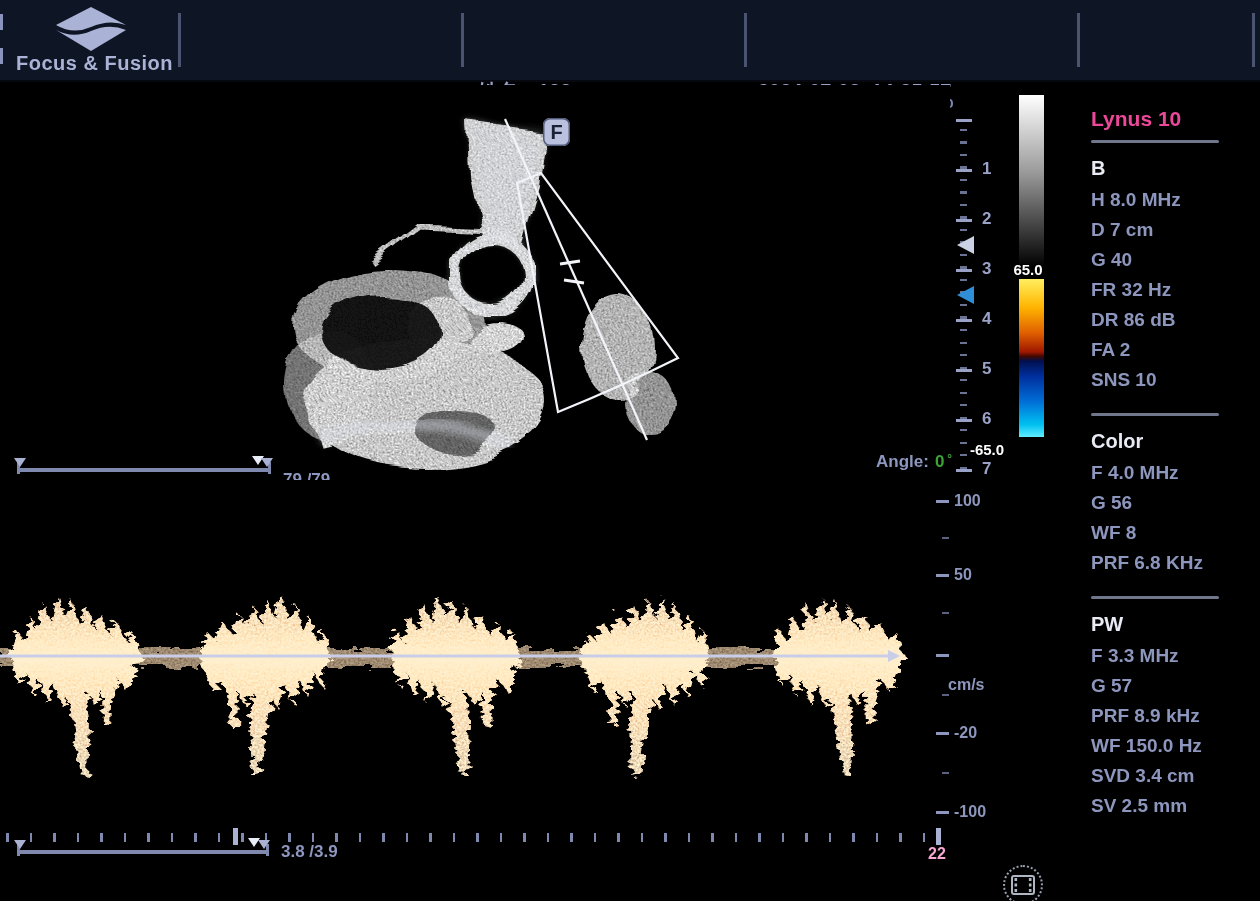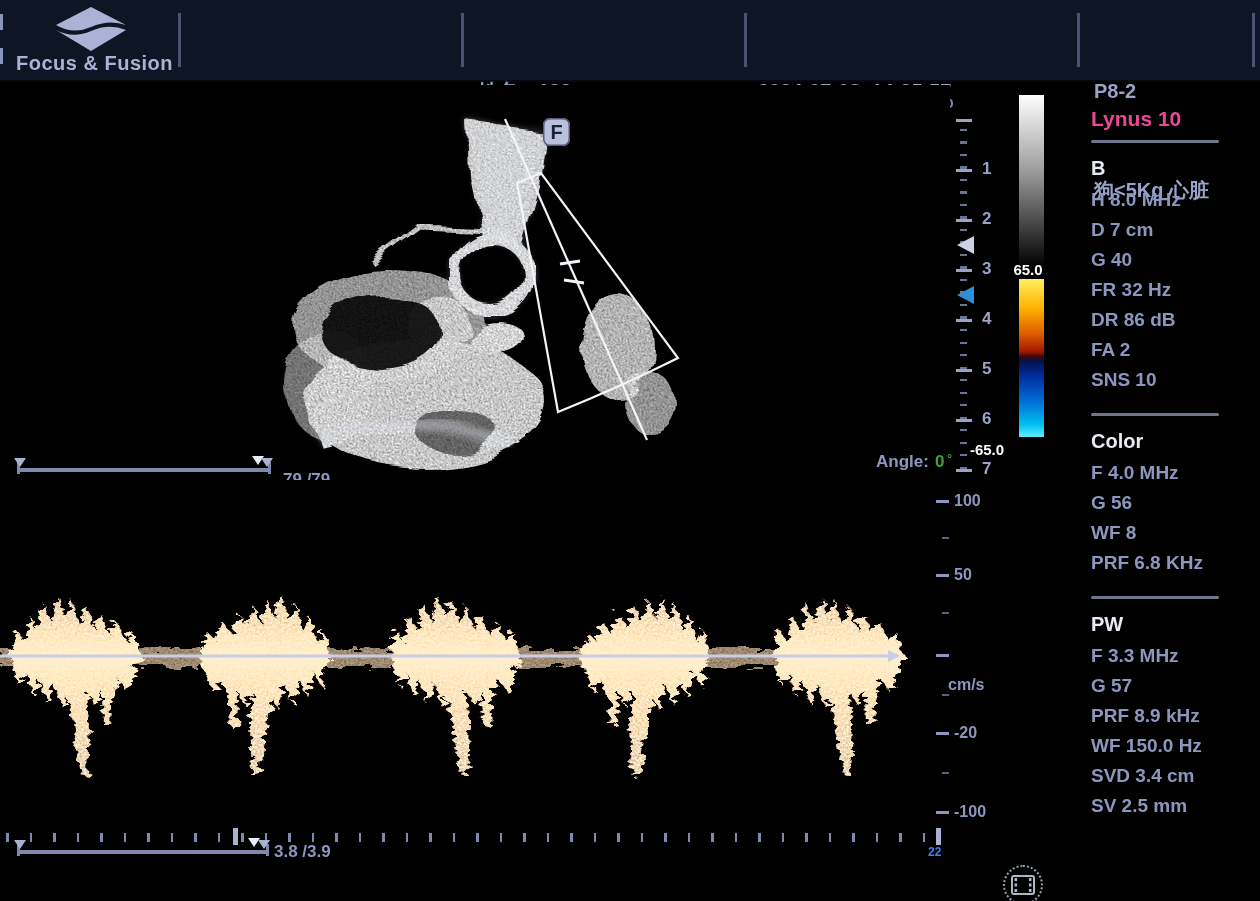--- a/index.html
+++ b/index.html
@@ -38,21 +38,21 @@
      #ffef60 0%,#ffb400 18%,#e06000 34%,#a01800 46%,#400800 49%,#001050 52%,#0030a0 62%,#0070d8 78%,#00c0f0 92%,#60ecff 100%);}
   .bar-label{position:absolute;color:#fff;font-size:15px;font-weight:700;text-align:center;}
   
   .vtick{position:absolute;background:#8d96bd;}
   .vtick.minor{background:#5b6280;}
   .vlabel{position:absolute;left:954px;color:#8d96bd;font-size:16px;font-weight:700;}
   
   #time-ruler{left:6px;top:833px;width:920px;height:9px;
     background:repeating-linear-gradient(to right,#7f88ad 0 2.5px,transparent 2.5px 23.5px);}
   .time-bigtick{position:absolute;top:828px;width:5px;height:17px;background:#aab2d4;}
-  #time-label{left:928px;top:845px;color:#3b82f6;font-size:12px;font-weight:700;}
+  #time-label{left:928px;top:845px;color:#f9a8d4;font-size:16px;font-weight:700;}
   
   #right-panel{left:1091px;top:102px;width:130px;}
   #right-panel .model{color:#ec4899;font-size:21px;font-weight:700;line-height:34px;}
   #right-panel .rule{width:128px;height:3px;background:#70768c;margin:4px 0 8px 0;border-radius:2px;}
   #right-panel .sec-title{color:#e9ebf4;font-size:20px;font-weight:700;line-height:34px;}
   #right-panel .param{color:#8d96bd;font-size:19px;font-weight:700;line-height:30px;white-space:nowrap;}
   #right-panel .rule.mt{margin-top:18px;}
   
   #film-btn{left:1003px;top:865px;width:36px;height:36px;border:2px dotted #9aa0b0;border-radius:50%;
             display:flex;align-items:center;justify-content:center;background:transparent;}
@@ -83,24 +83,20 @@
     <div class="hdr-col" style="left:478px">
       <div><span>姓名：</span><span>123</span></div>
       <div><span>性别：</span></div>
     </div>
 
     <div class="hdr-col" style="left:758px">
       <div>2024-07-02  14:35:57</div>
       <div>20240702135616067</div>
     </div>
 
-    <div class="hdr-col" style="left:1094px">
-      <div>P8-2</div>
-      <div>狗&lt;5Kg 心脏</div>
-    </div>
   </div>
 
   <div class="abs" id="acoustic">MI 1.04  TIS 0.80  AP 100 %</div>
 
   <svg class="abs" style="left:0;top:85px" width="950" height="395" viewBox="0 0 950 395">
     <defs>
       <filter id="speck" x="-5%" y="-5%" width="110%" height="110%">
         <feTurbulence type="fractalNoise" baseFrequency="0.5" numOctaves="3" seed="7" result="t"></feTurbulence>
         <feColorMatrix in="t" type="saturate" values="0" result="g"></feColorMatrix>
         <feComponentTransfer in="g" result="gc">
@@ -240,21 +236,21 @@
   <div class="time-bigtick" style="left:233px"></div>
   <div class="time-bigtick" style="left:936px"></div>
   <div class="abs" id="time-label">22</div>
 
   <div class="cine-line" style="left:18px;top:850px;width:250px"></div>
   <div class="cine-cap" style="left:17px;top:844px"></div>
   <div class="cine-cap" style="left:266px;top:844px"></div>
   <div class="tri-down" style="left:14px;top:840px"></div>
   <div class="tri-down white" style="left:248px;top:838px"></div>
   <div class="tri-down" style="left:258px;top:840px"></div>
-  <div class="cine-text" style="left:274px;top:842px">3.8 /3.9</div>
+  <div class="cine-text" style="left:281px;top:842px">3.8 /3.9</div>
 
   <div class="abs" id="film-btn">
     <svg width="24" height="20" viewBox="0 0 24 20">
       <rect x="1" y="1" width="22" height="18" rx="2" fill="none" stroke="#b0b6c4" stroke-width="2"></rect>
       <rect x="3.5" y="3" width="2.6" height="3" fill="#b0b6c4"></rect>
         <rect x="3.5" y="8.5" width="2.6" height="3" fill="#b0b6c4"></rect>
         <rect x="3.5" y="14" width="2.6" height="3" fill="#b0b6c4"></rect>
       <rect x="17.9" y="3" width="2.6" height="3" fill="#b0b6c4"></rect>
         <rect x="17.9" y="8.5" width="2.6" height="3" fill="#b0b6c4"></rect>
         <rect x="17.9" y="14" width="2.6" height="3" fill="#b0b6c4"></rect>

